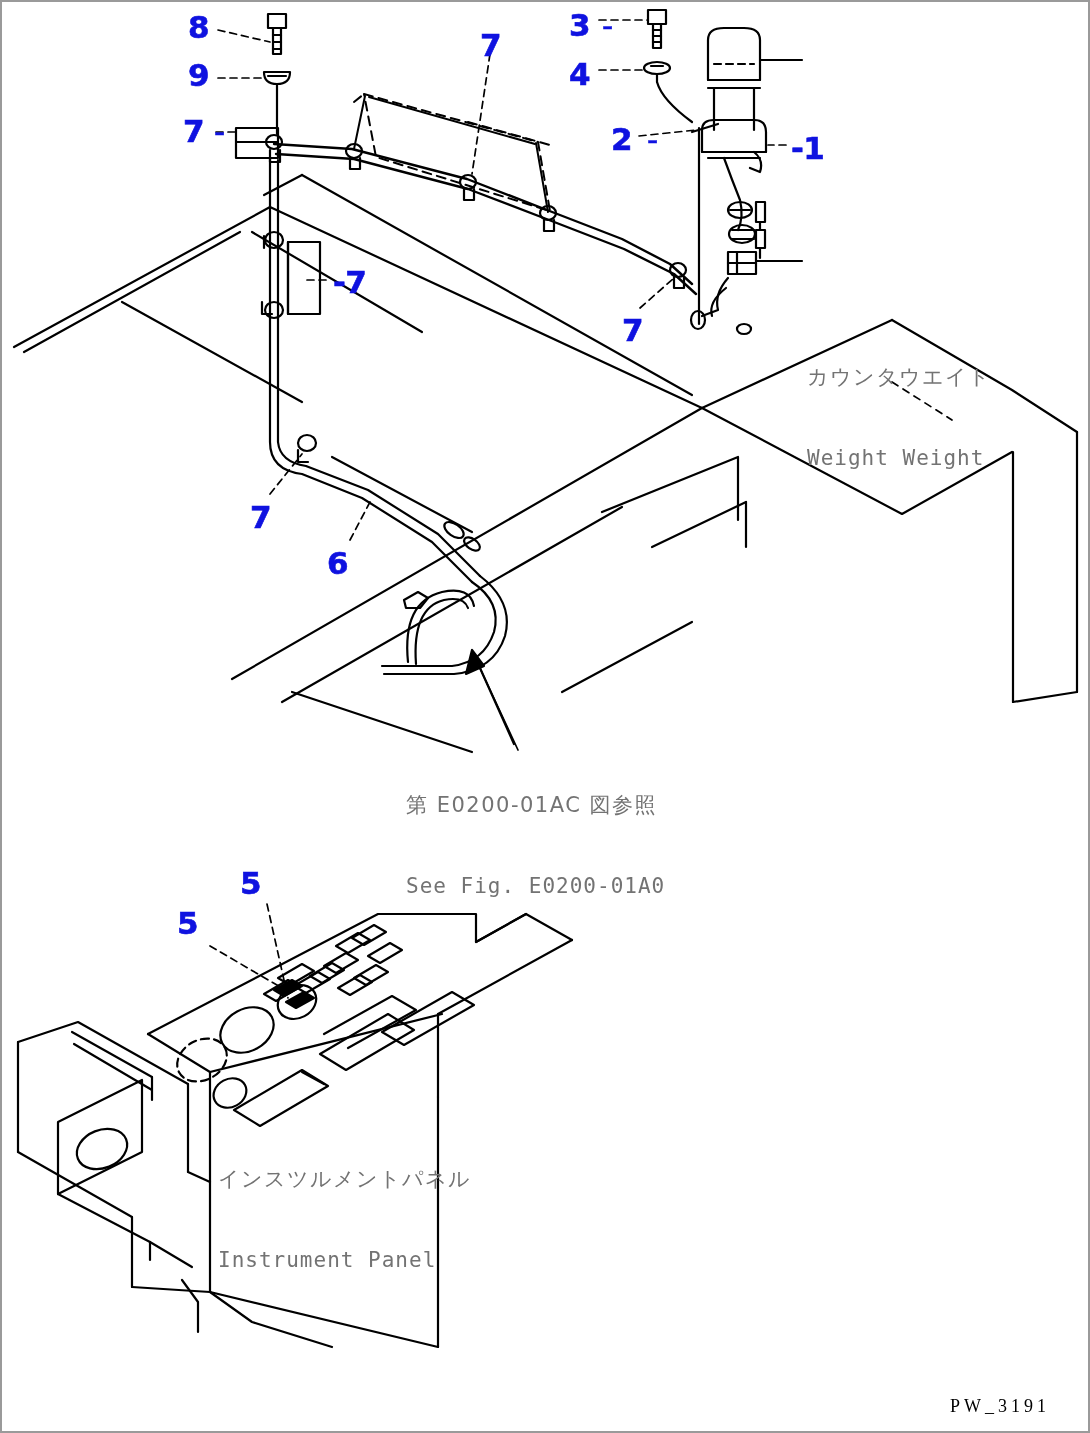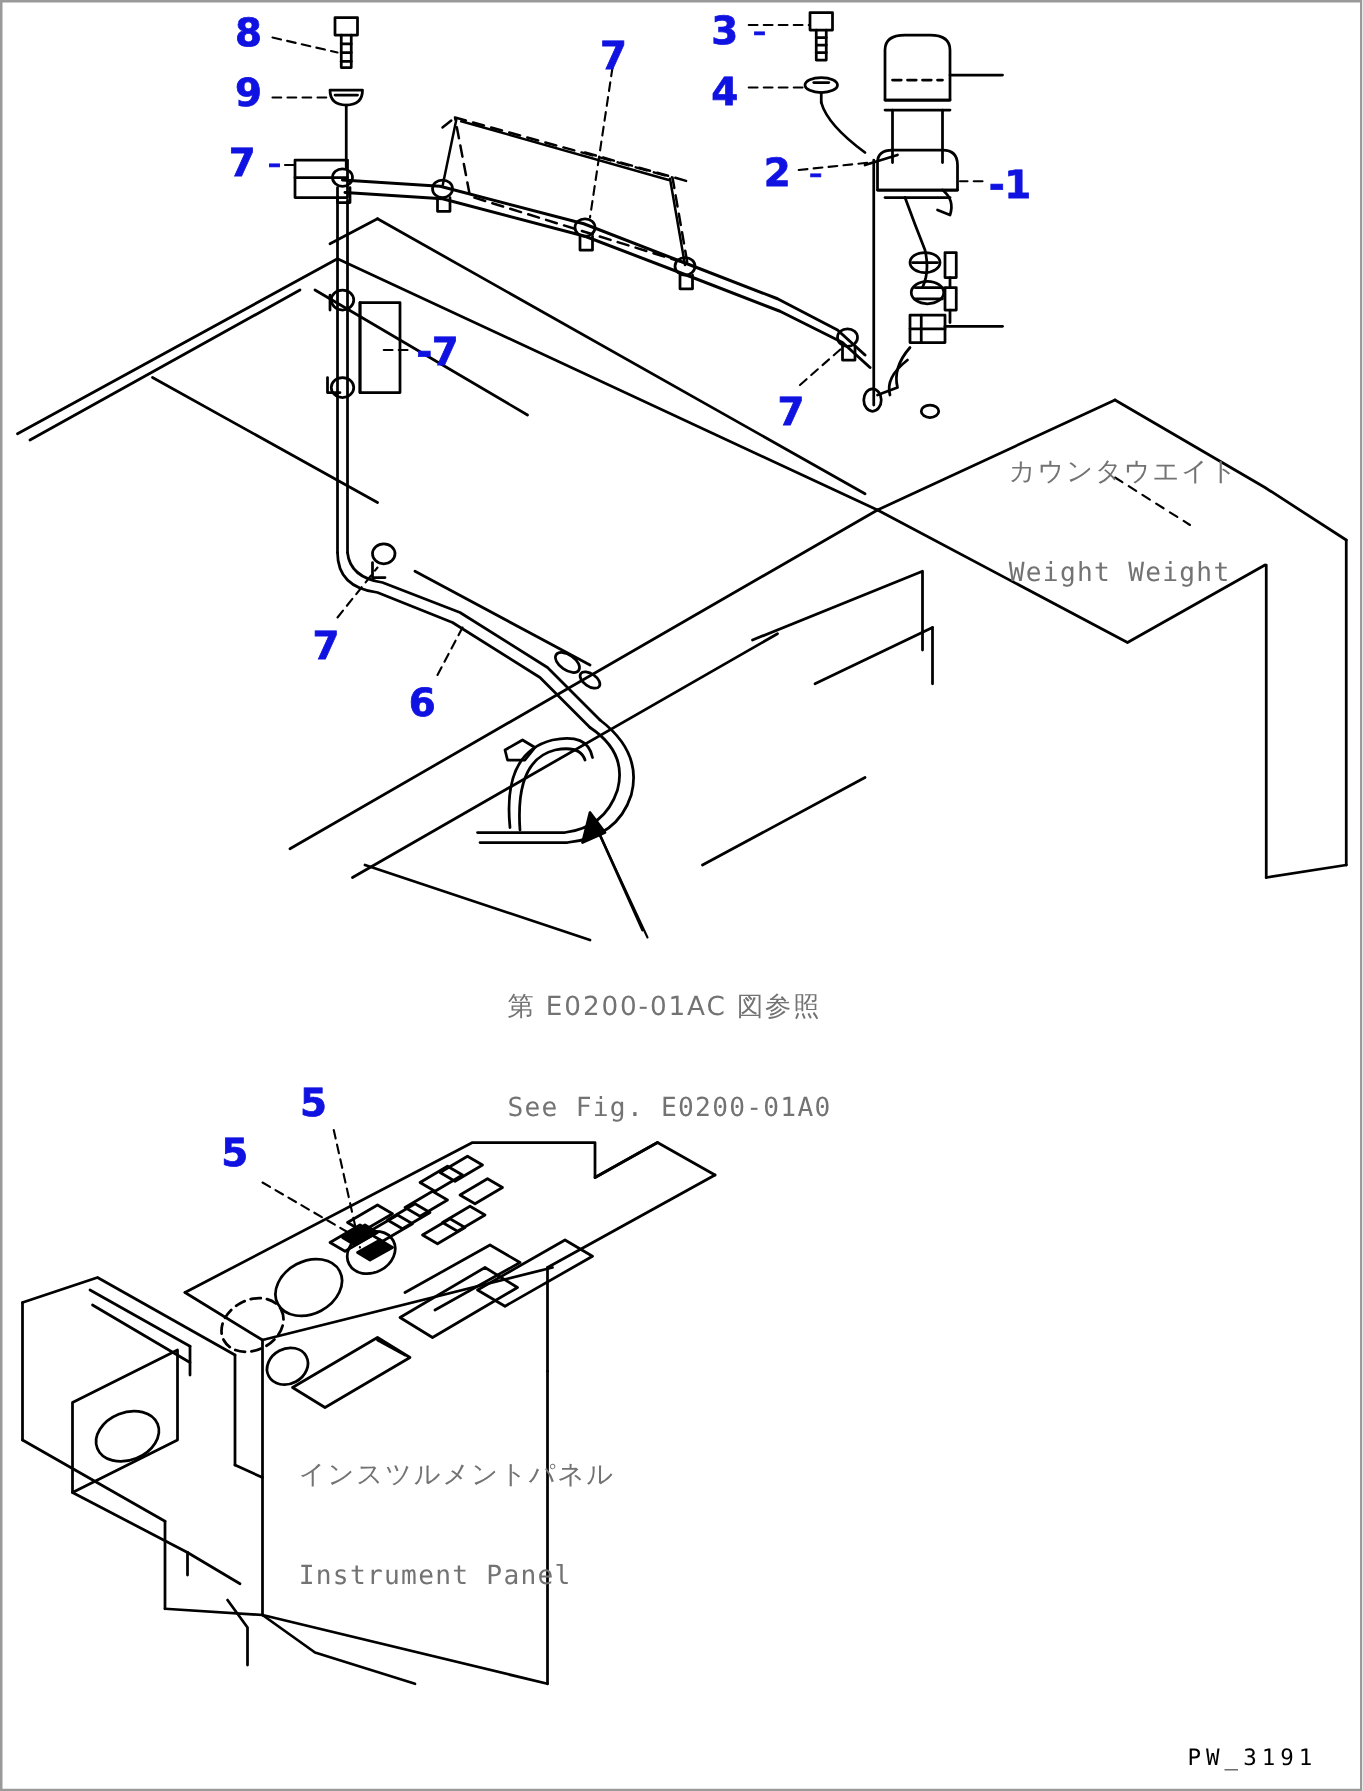--- a/index.html
+++ b/index.html
@@ -365,20 +365,20 @@
   <div class="note" style="left:805px; top:308px;">
     <div class="jp">カウンタウエイト</div>
     <div>Weight Weight</div>
   </div>
 
   <div class="note" style="left:404px; top:736px;">
     <div class="jp">第 E0200-01AC 図参照</div>
     <div>See Fig. E0200-01A0</div>
   </div>
 
-  <div class="note" style="left:237px; top:1110px;">
+  <div class="note" style="left:216px; top:1110px;">
     <div class="jp">インスツルメントパネル</div>
     <div>Instrument Panel</div>
   </div>
 
-  <div class="figcode" style="left:948px; top:1394px;">PW_3191</div>
+  <div class="figcode" style="left:948px; top:1394px;font-family:Liberation Serif, serif;">PW_3191</div>
 
 </div>
 
 </body></html>

